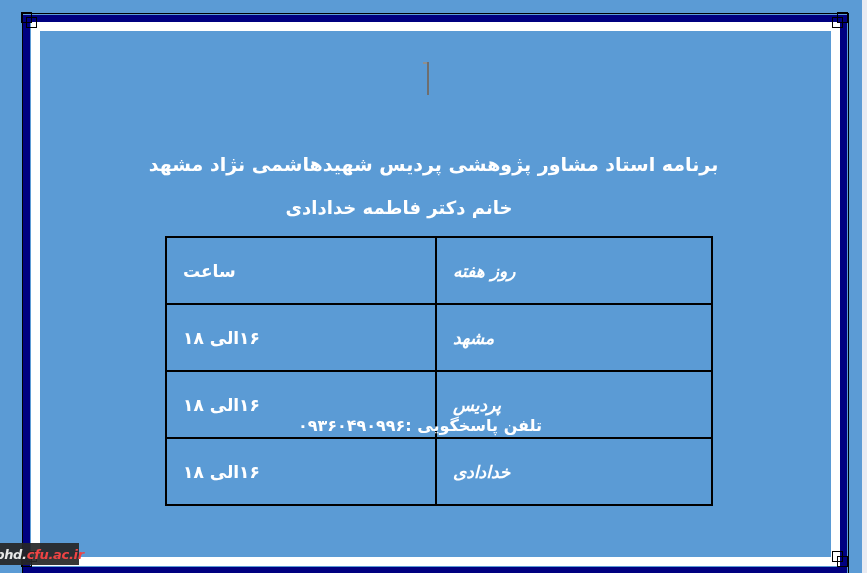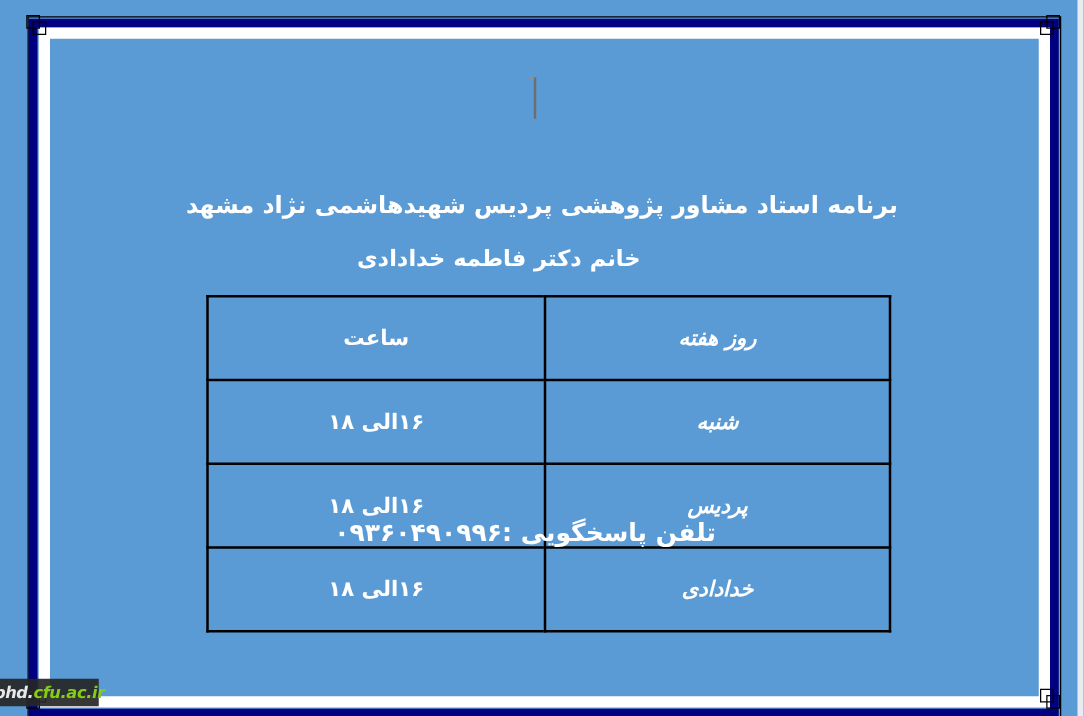--- a/index.html
+++ b/index.html
@@ -24,34 +24,34 @@
   .caret::before{content:"";position:absolute;left:-4px;top:0;width:4px;height:2px;background:#8f8f8f;}
 
   
   .title1{position:absolute;left:0;top:148px;width:867px;text-align:center;
           color:#ffffff;font-weight:bold;font-size:19px;line-height:32px;direction:rtl;}
   .title2{position:absolute;left:0;top:192px;width:798px;text-align:center;
           color:#ffffff;font-weight:bold;font-size:18px;line-height:32px;direction:rtl;}
 
   table.schedule{position:absolute;left:165px;top:236px;width:478px;height:132px;
           border-collapse:collapse;direction:rtl;table-layout:fixed;}
-  table.schedule td{border:2px solid #000;height:33px;text-align:center;vertical-align:middle;
+  table.schedule td{border:2px solid #000;height:33px;text-align:left;vertical-align:middle;
           color:#ffffff;font-weight:bold;font-size:17px;padding:16px;}
   td.col-day{width:242px;font-style:italic;}
   td.col-time{width:236px;}
 
   .phone{position:absolute;left:0;top:410px;width:840px;text-align:center;
-          color:#ffffff;font-weight:bold;font-size:20px;line-height:32px;direction:rtl;}
+          color:#ffffff;font-weight:bold;font-size:16px;line-height:32px;direction:rtl;}
 
   
   .watermark{position:absolute;left:0;top:543px;width:79px;height:22px;
           background:rgba(38,38,38,0.92);display:flex;align-items:center;justify-content:center;
           font-style:italic;font-weight:bold;font-size:13px;letter-spacing:-0.3px;white-space:nowrap;}
   .wm-prefix{color:#e8e8e8;}
-  .wm-domain{color:#84cc16;}
+  .wm-domain{color:#ef4444;}
 </style>
 </head>
 <body>
 
 <div class="edge-strip"></div>
 <div class="black-rect"></div>
 <div class="navy-frame"></div>
 <div class="white-frame"></div>
 <div class="corner-sq sq-tl1"></div>
 <div class="corner-sq sq-tl2"></div>
@@ -67,21 +67,21 @@
 <div class="title1">برنامه استاد مشاور پژوهشی پردیس شهیدهاشمی نژاد مشهد</div>
 <div class="title2">خانم دکتر فاطمه خدادادی</div>
 
 <table class="schedule" dir="rtl">
   <tbody>
     <tr>
       <td class="col-day">روز هفته</td>
       <td class="col-time">ساعت</td>
     </tr>
     <tr>
-      <td class="col-day">شنبه</td>
+      <td class="col-day">مشهد</td>
       <td class="col-time">۱۶الی ۱۸</td>
     </tr>
     <tr>
       <td class="col-day">پردیس</td>
       <td class="col-time">۱۶الی ۱۸</td>
     </tr>
     <tr>
       <td class="col-day">خدادادی</td>
       <td class="col-time">۱۶الی ۱۸</td>
     </tr>

